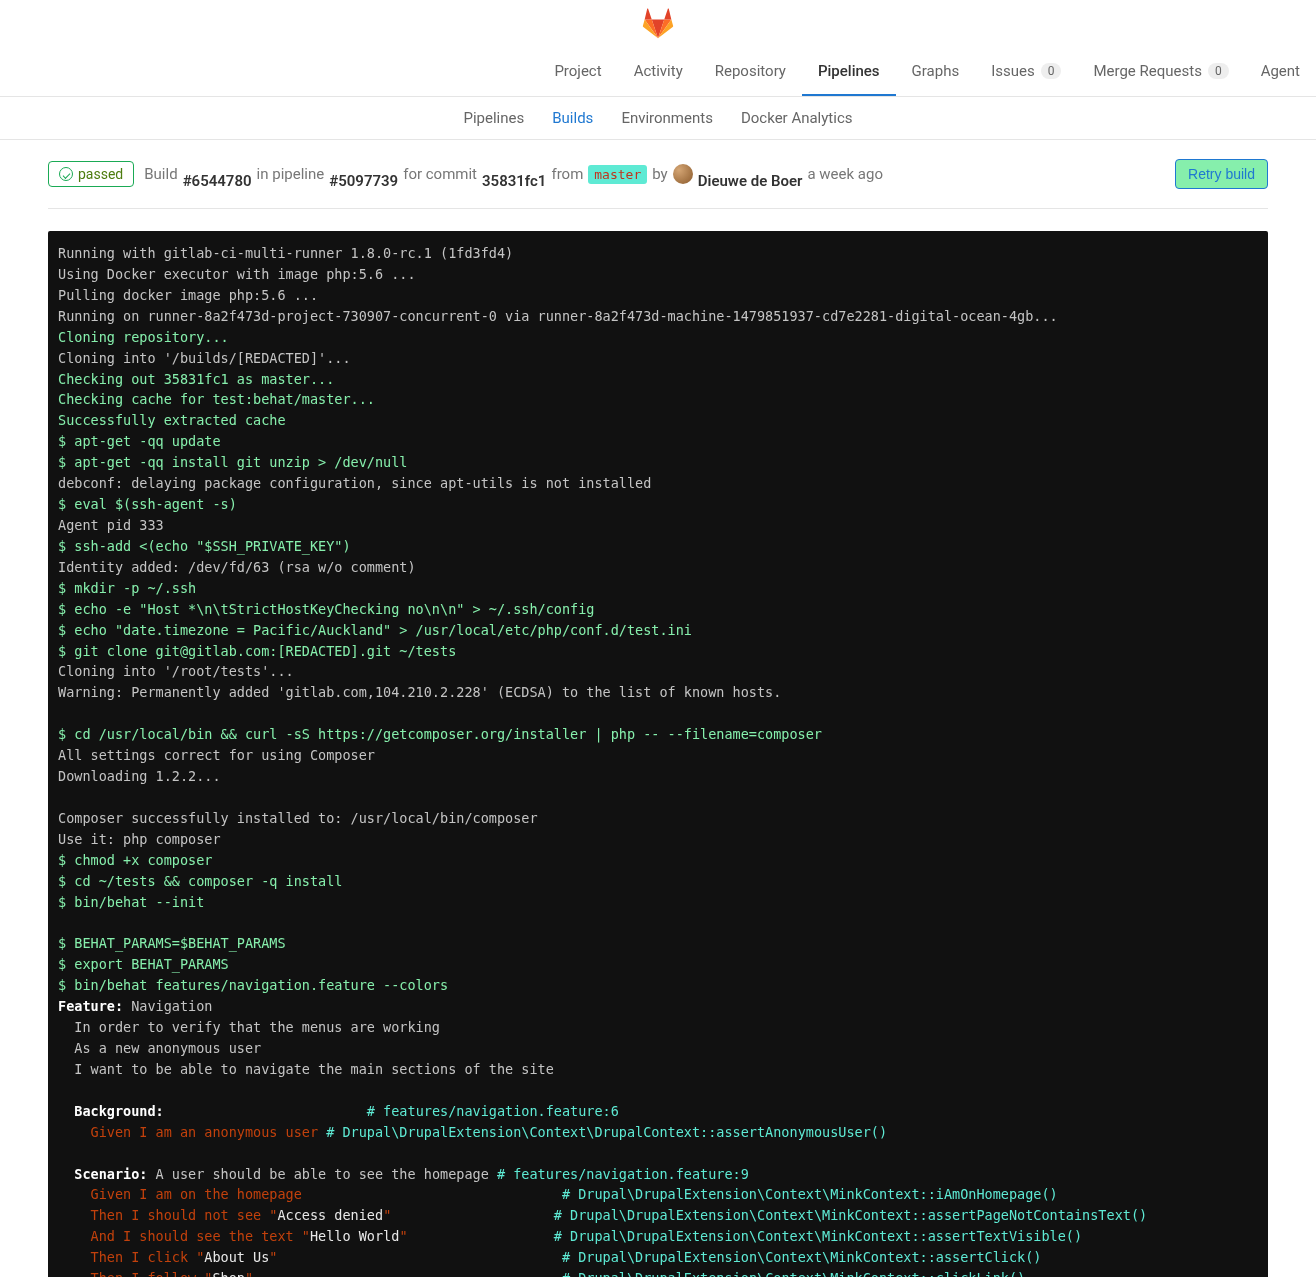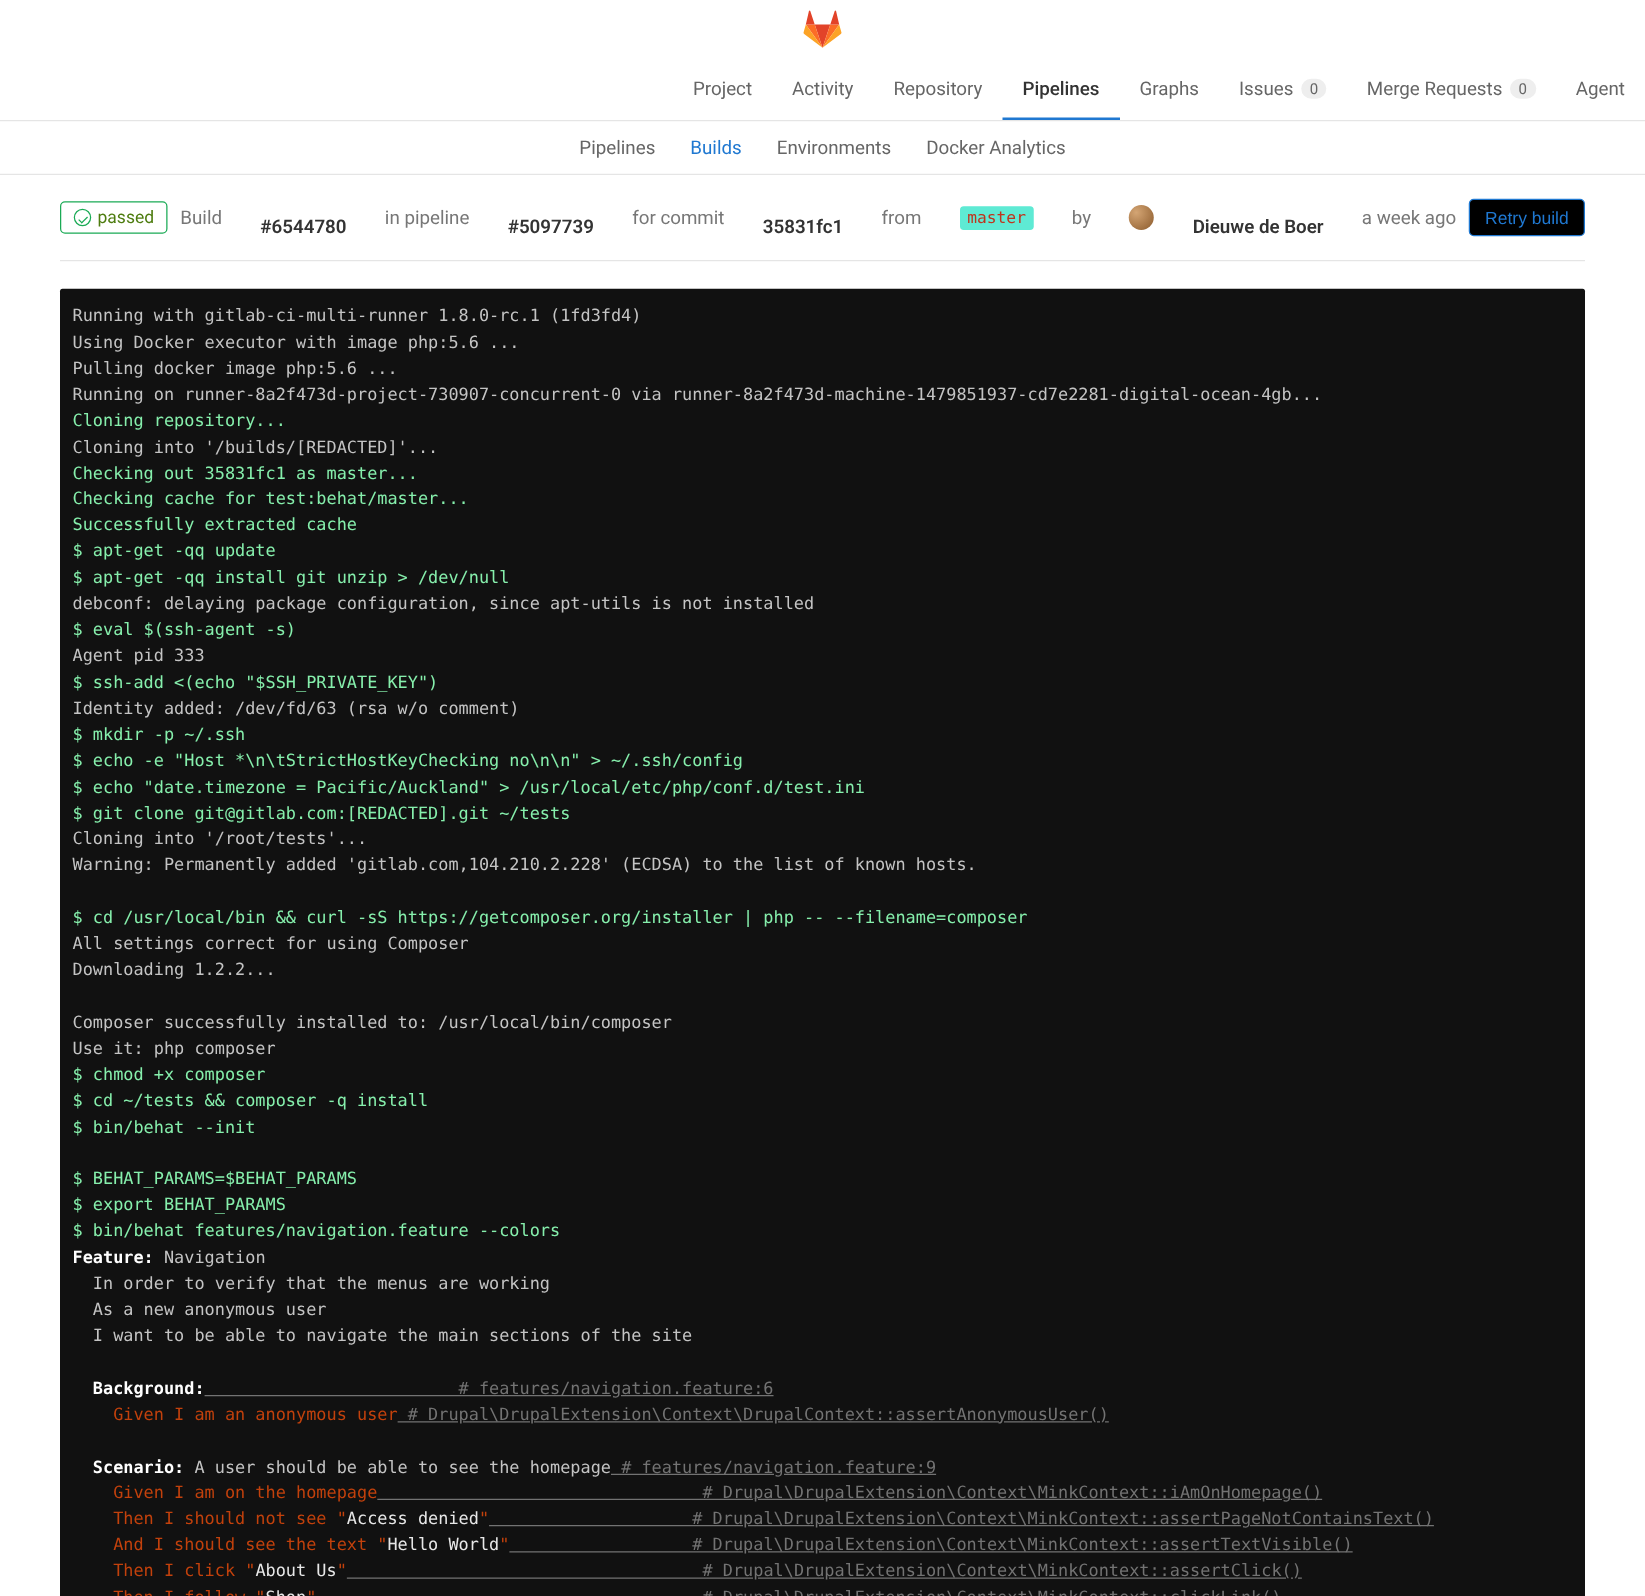--- a/index.html
+++ b/index.html
@@ -11,30 +11,30 @@
 .tab.active { color: #333; border-bottom-color: #1f78d1; font-weight: 500; }
 .badge-count { background: #eee; border-radius: 10px; padding: 1px 7px; font-size: 12px; color: #666; }
 .subtabs { display: flex; justify-content: center; border-bottom: 1px solid #e5e5e5; }
 .subtab { padding: 12px 14px; color: #666; font-size: 15px; cursor: pointer; }
 .subtab.active { color: #1f78d1; }
 .content { max-width: 1260px; margin: 0 auto; padding: 0 20px; }
 .build-header { display: flex; align-items: center; padding: 18px 0; border-bottom: 1px solid #e5e5e5; gap: 10px; }
 .status-badge { border: 1px solid #1aaa55; color: #4d7c0f; border-radius: 4px; padding: 4px 10px; font-size: 14px; display: inline-flex; align-items: center; gap: 5px; }
 .status-icon { width: 14px; height: 14px; border: 1.5px solid #1aaa55; border-radius: 50%; position: relative; }
 .status-icon::after { content: ''; position: absolute; left: 3px; top: 5px; width: 6px; height: 3px; border-left: 1.5px solid #1aaa55; border-bottom: 1.5px solid #1aaa55; transform: rotate(-45deg); }
-.build-info { flex: 1; font-size: 15px; color: #333; display: flex; align-items: center; gap: 21px; flex-wrap: wrap; justify-content: space-between; }
+.build-info { flex: 1; font-size: 15px; color: #333; display: flex; align-items: center; gap: 5px; flex-wrap: wrap; }
 .build-info .bold { color: #333; font-weight: 600; margin-top: 14px; }
 .build-info .muted { color: #777; }
 .branch-tag { background: #5eead4; color: #c0341d; padding: 2px 6px; border-radius: 3px; font-family: Menlo, monospace; font-size: 13px; }
 .avatar { width: 20px; height: 20px; border-radius: 50%; background: radial-gradient(circle at 30% 30%, #d4a574, #8b5a2b); display: inline-block; }
-.retry-btn { border: 1px solid #1f78d1; color: #1f78d1; background: #000000; border-radius: 4px; padding: 6px 12px; font-size: 14px; cursor: pointer; }
+.retry-btn { border: 1px solid #1f78d1; color: #1f78d1; background: #86efac; border-radius: 4px; padding: 6px 12px; font-size: 14px; cursor: pointer; }
 .terminal { background: #111; color: #c4c4c4; font-family: Menlo, Consolas, monospace; font-size: 13.5px; line-height: 1.55; padding: 12px 10px 22px; margin: 22px 0; border-radius: 2px; white-space: pre; overflow-x: auto; }
 .term-green { color: #86efac; font-weight: normal; }
 .term-bold { color: #fff; font-weight: bold; }
-.term-dim { color: #737373; text-decoration: underline; }
+.term-dim { color: #5eead4; }
 .term-step { color: #c2410c; }
 .term-str { color: #e8e8e8; }
 .term-gray { color: #c4c4c4; }
 </style>
 </head>
 <body>
 
 <div class="logo-wrap">
 <svg class="logo-svg" viewBox="0 0 36 36">
       <path fill="#e24329" d="M18 34L11 13h14z"></path>

